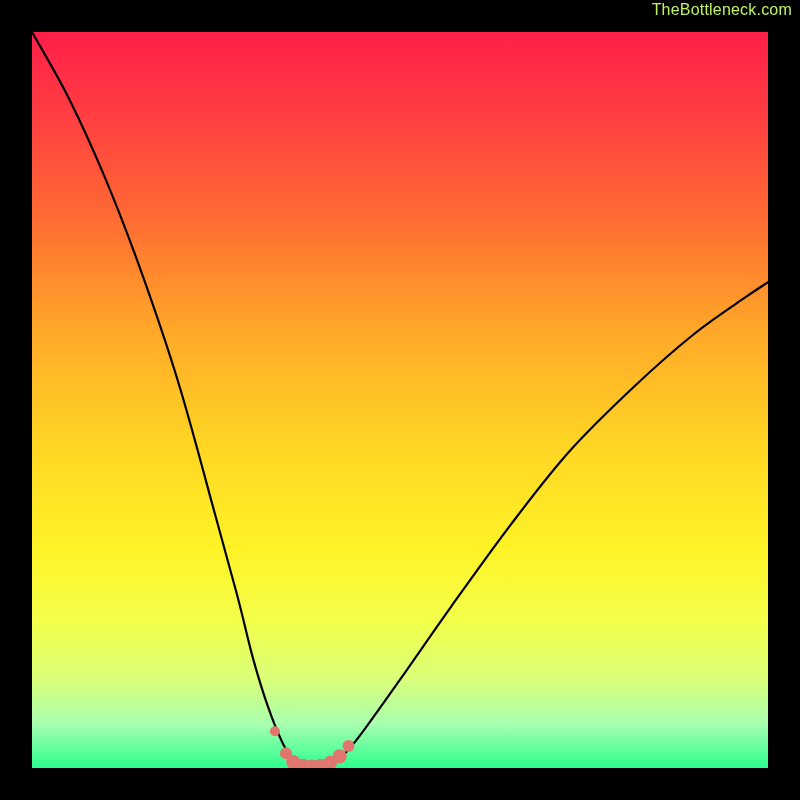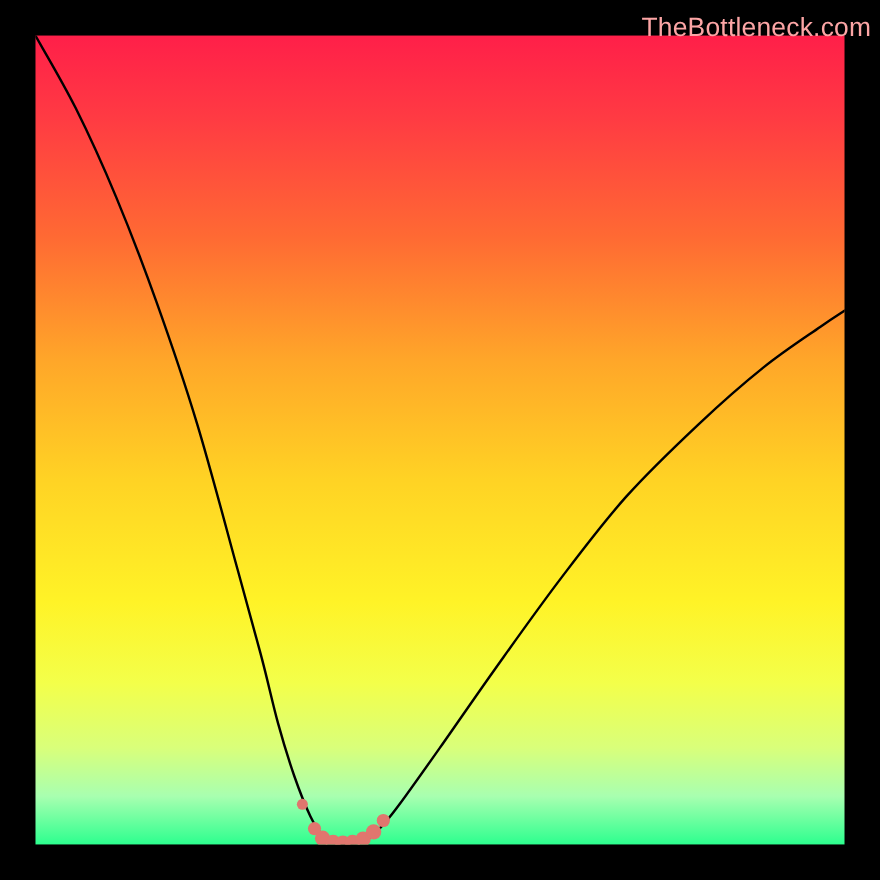--- a/index.html
+++ b/index.html
@@ -30,24 +30,24 @@
     left: 0; top: 0; right: 0; bottom: 0;
   }
   .curve-svg {
     position: absolute;
     left: 0; top: 0;
     width: 736px;
     height: 736px;
   }
   .watermark {
     position: absolute;
-    top: 12px;
+    top: 1px;
     right: 8px;
-    color: #fca5a5;
-    font-size: 24px;
+    color: #bef264;
+    font-size: 16px;
     font-weight: 500;
     letter-spacing: 0.2px;
     user-select: none;
   }
 </style>
 </head>
 <body>
 
 <div class="frame">
 

